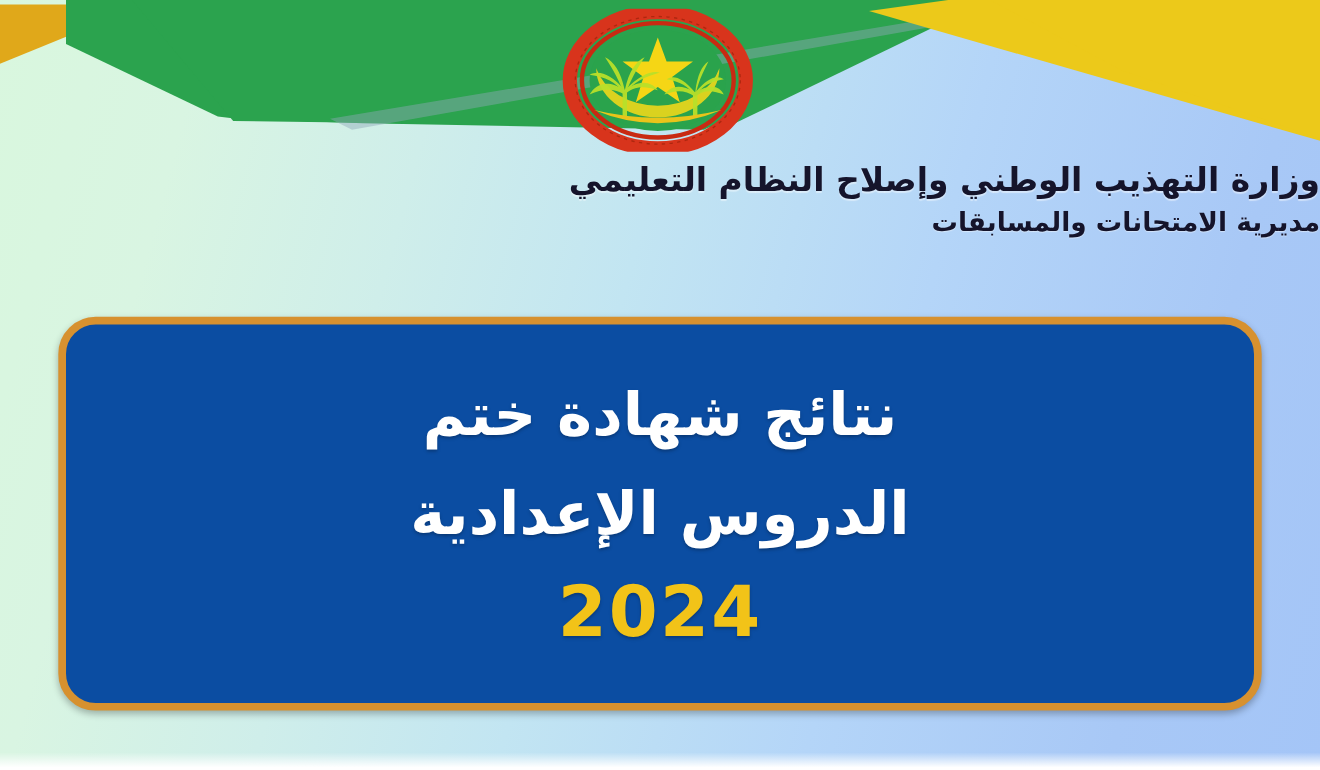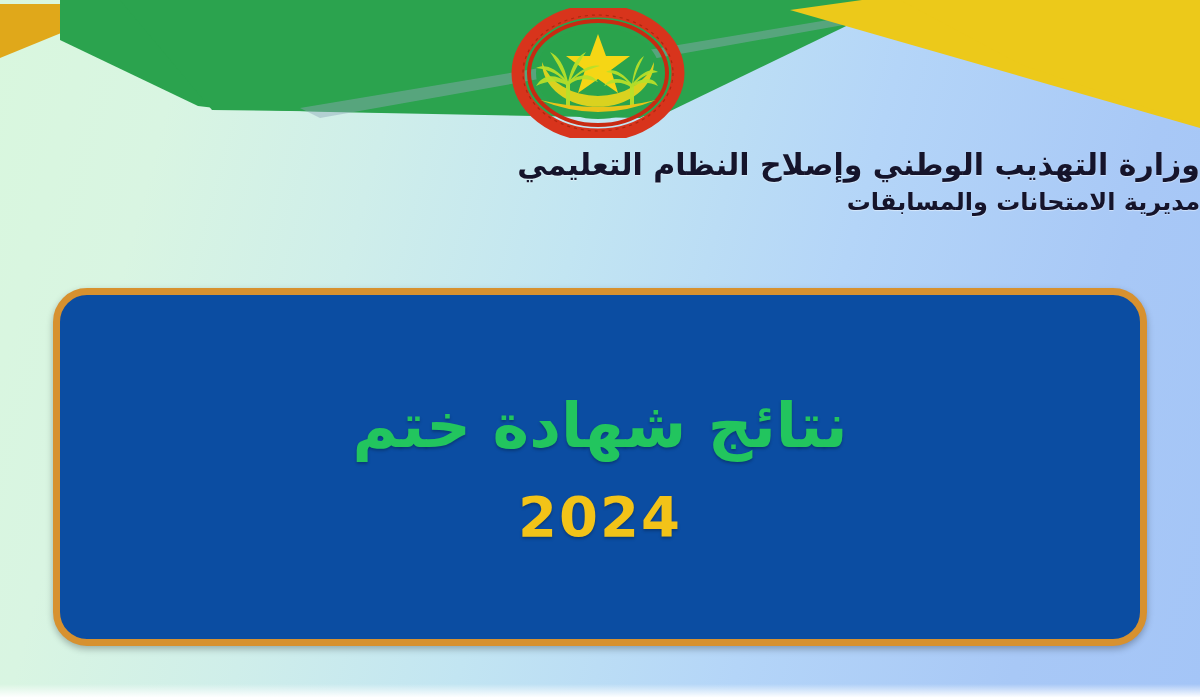--- a/index.html
+++ b/index.html
@@ -61,30 +61,30 @@
     background:#0b4da2;
     border:7px solid #d7912f;
     border-radius:34px;
     box-shadow:0 3px 7px rgba(0,0,0,.28);
     display:flex; flex-direction:column;
     align-items:center; justify-content:center;
     direction:rtl;
     overflow:hidden;
   }
   #banner .title-ar{
-    color:#22c55e; font-weight:bold;
-    font-size:62px; line-height:1.18;
+    color:#ffffff; font-weight:bold;
+    font-size:54px; line-height:1.18;
     white-space:nowrap; text-align:center;
     text-shadow:0 2px 3px rgba(0,0,0,.25);
   }
   #banner .title-ar.l1{ margin-bottom:26px; }
   #banner .title-ar.l2{ margin-bottom:26px; }
   #banner .year{
     color:#f2c318; font-weight:bold;
-    font-size:56px; line-height:1;
+    font-size:64px; line-height:1;
     letter-spacing:2px; direction:ltr;
     text-shadow:0 2px 3px rgba(0,0,0,.25);
   }
 </style>
 </head>
 <body>
 
 <div id="poster">
 
   <svg class="deco" viewBox="0 0 1200 260" preserveAspectRatio="none">
@@ -139,16 +139,17 @@
     </g>
   </svg>
 
   <div id="ministry">
     <div class="line1">وزارة التهذيب الوطني وإصلاح النظام التعليمي</div>
     <div class="line2">مديرية الامتحانات والمسابقات</div>
   </div>
 
   <div id="banner">
     <div class="title-ar l1">نتائج شهادة ختم</div>
+    <div class="title-ar l2">الدروس الإعدادية</div>
     <div class="year">2024</div>
   </div>
 
 </div>
 
 </body></html>

